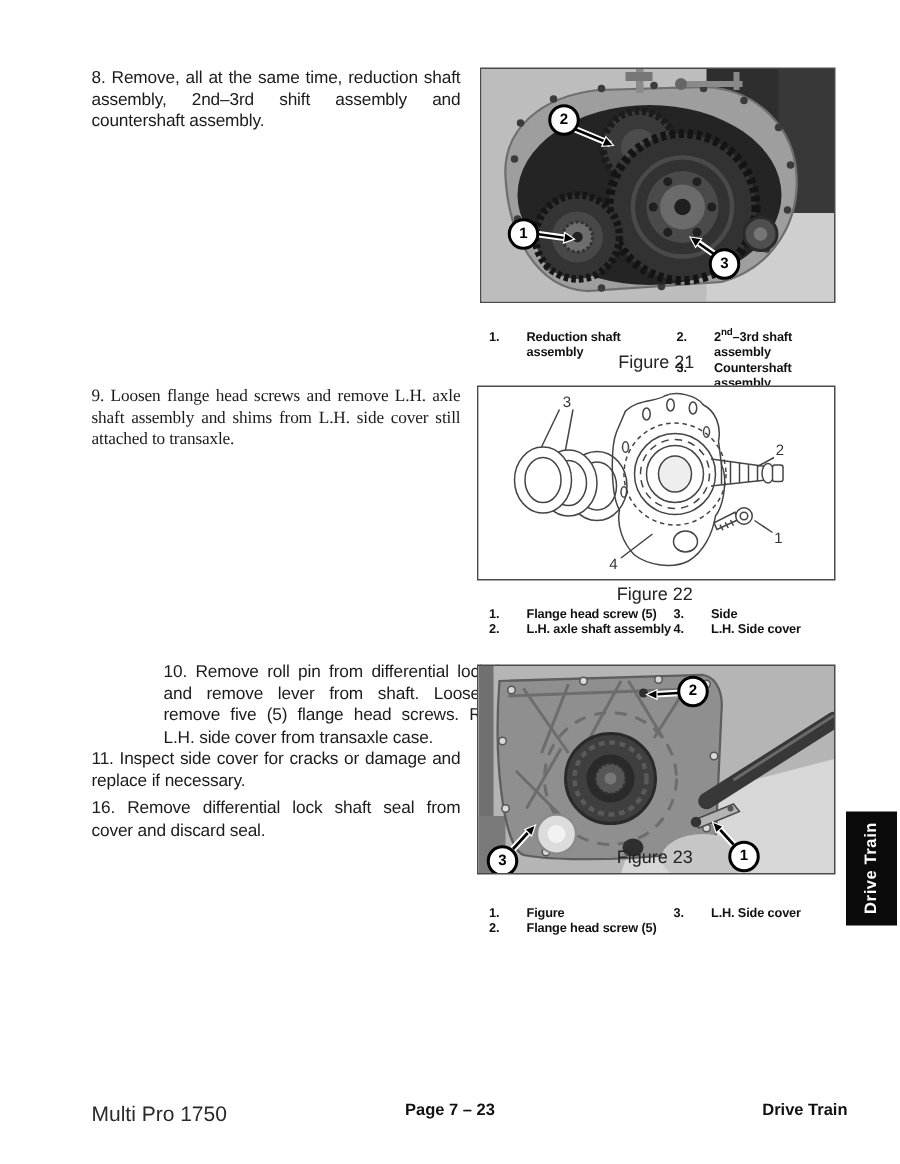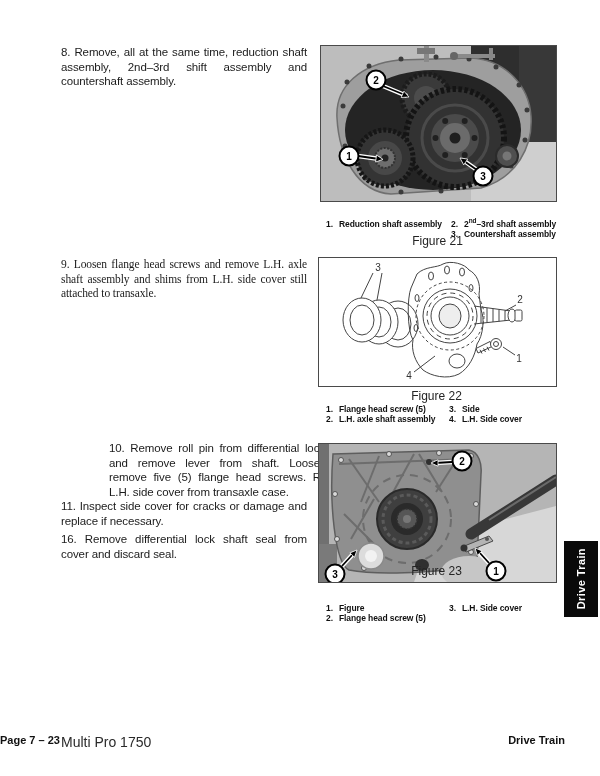--- a/index.html
+++ b/index.html
@@ -5,24 +5,24 @@
   html,body{margin:0;padding:0;background:#fff;}
   .page{position:relative;width:600px;height:752px;background:#ffffff;overflow:hidden;
         font-family:"Liberation Sans",sans-serif;color:#1b1b1b;}
   .step{position:absolute;left:61px;width:246px;margin:0;font-size:11.5px;line-height:14.6px;
         text-align:justify;letter-spacing:-0.1px;}
   .fig-img{position:absolute;display:block;border:1px solid #4a4a4a;background:#fff;}
   .fig-cap{position:absolute;text-align:center;font-size:12px;color:#242424;}
   .lg{position:absolute;font-size:8.5px;font-weight:bold;line-height:10.3px;letter-spacing:-0.1px;color:#111;}
   .lg-item{display:flex;}
   .lg-num{width:13px;flex:none;}
-  .lg-label{flex:1;}
+  .lg-label{flex:1;margin-left:12px;}
   .lg sup{font-size:6.5px;line-height:0;}
   .footer-left{position:absolute;left:61px;top:734px;font-size:14px;color:#2a2a2a;}
-  .footer-center{position:absolute;left:0;top:734px;width:600px;font-size:11px;font-weight:bold;color:#111;}
+  .footer-center{position:absolute;left:0;top:734px;width:600px;text-align:center;font-size:11px;font-weight:bold;color:#111;}
   .footer-right{position:absolute;right:35px;top:734px;font-size:11px;font-weight:bold;color:#111;}
   .side-tab{position:absolute;left:564px;top:541px;width:34px;height:76px;background:#0a0a0a;
             display:flex;align-items:center;justify-content:center;}
   .side-tab span{writing-mode:vertical-rl;transform:rotate(180deg);color:#ffffff;font-weight:bold;
             font-size:11px;letter-spacing:0.4px;}
   svg text{font-family:"Liberation Sans",sans-serif;}
   .co-txt{font-size:10px;font-weight:bold;fill:#000;}
   .ln-txt{font-size:10px;fill:#333;}
 </style>
 </head>

